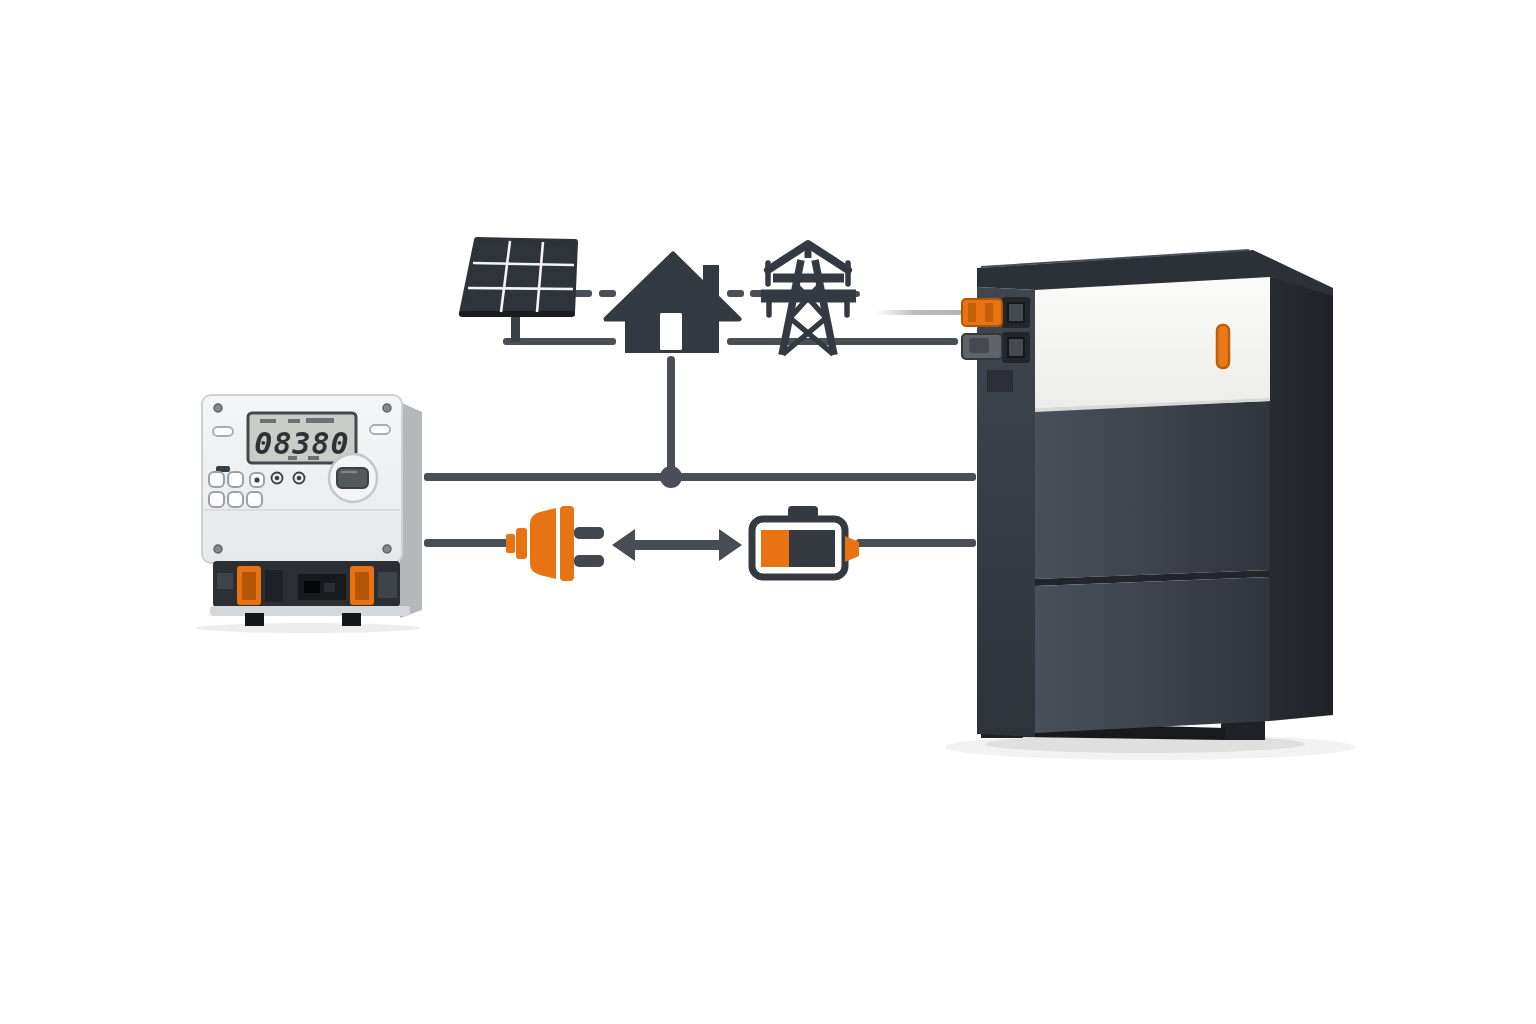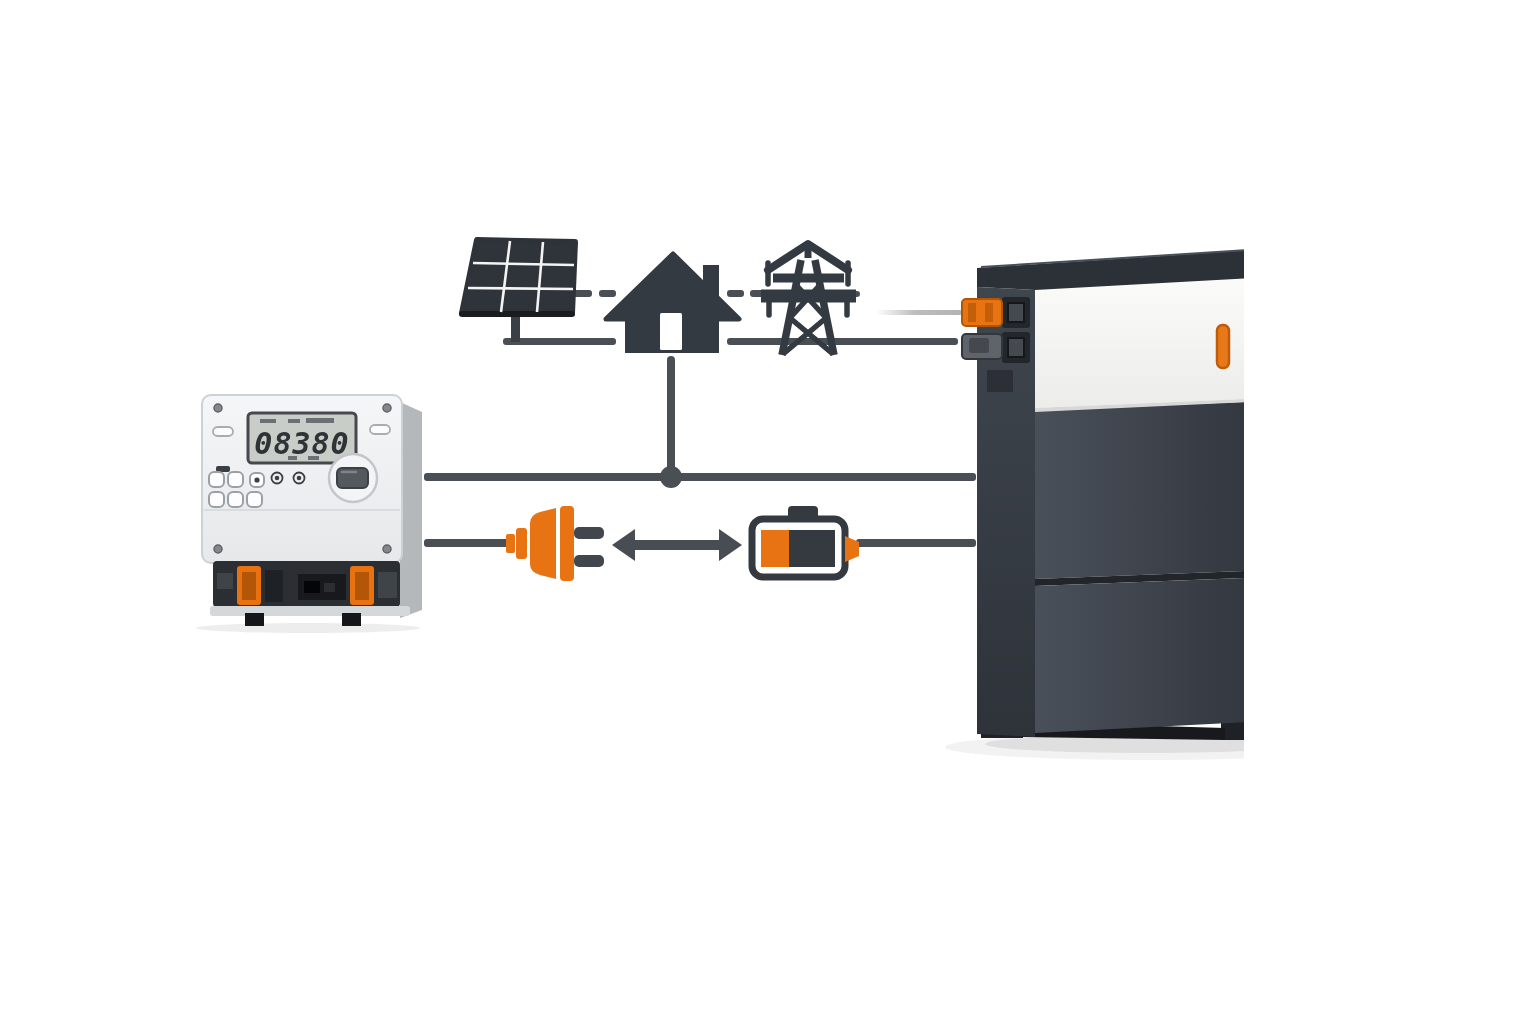--- a/index.html
+++ b/index.html
@@ -1,16 +1,16 @@
 <!DOCTYPE html>
 <html><head>
 <meta charset="utf-8">
 <style>
   html,body{margin:0;padding:0;background:#ffffff;}
-  #stage{position:relative;width:1244px;height:1024px;background:#ffffff;overflow:hidden;
+  #stage{position:relative;width:1536px;height:1024px;background:#ffffff;overflow:hidden;
          font-family:"DejaVu Sans",sans-serif;}
   .abs{position:absolute;}
   .ln{position:absolute;background:#4a4f55;height:7px;border-radius:3px;}
   .ln-thick{height:8px;}
   .ln-faint{position:absolute;height:5px;border-radius:2px;
             background:linear-gradient(to right, rgba(195,195,195,0), #bdbdbd 45%, #b3b3b3);}
   .dot{position:absolute;width:22px;height:22px;border-radius:50%;background:#4a4f55;}
   svg{display:block;}
 </style>
 </head>

